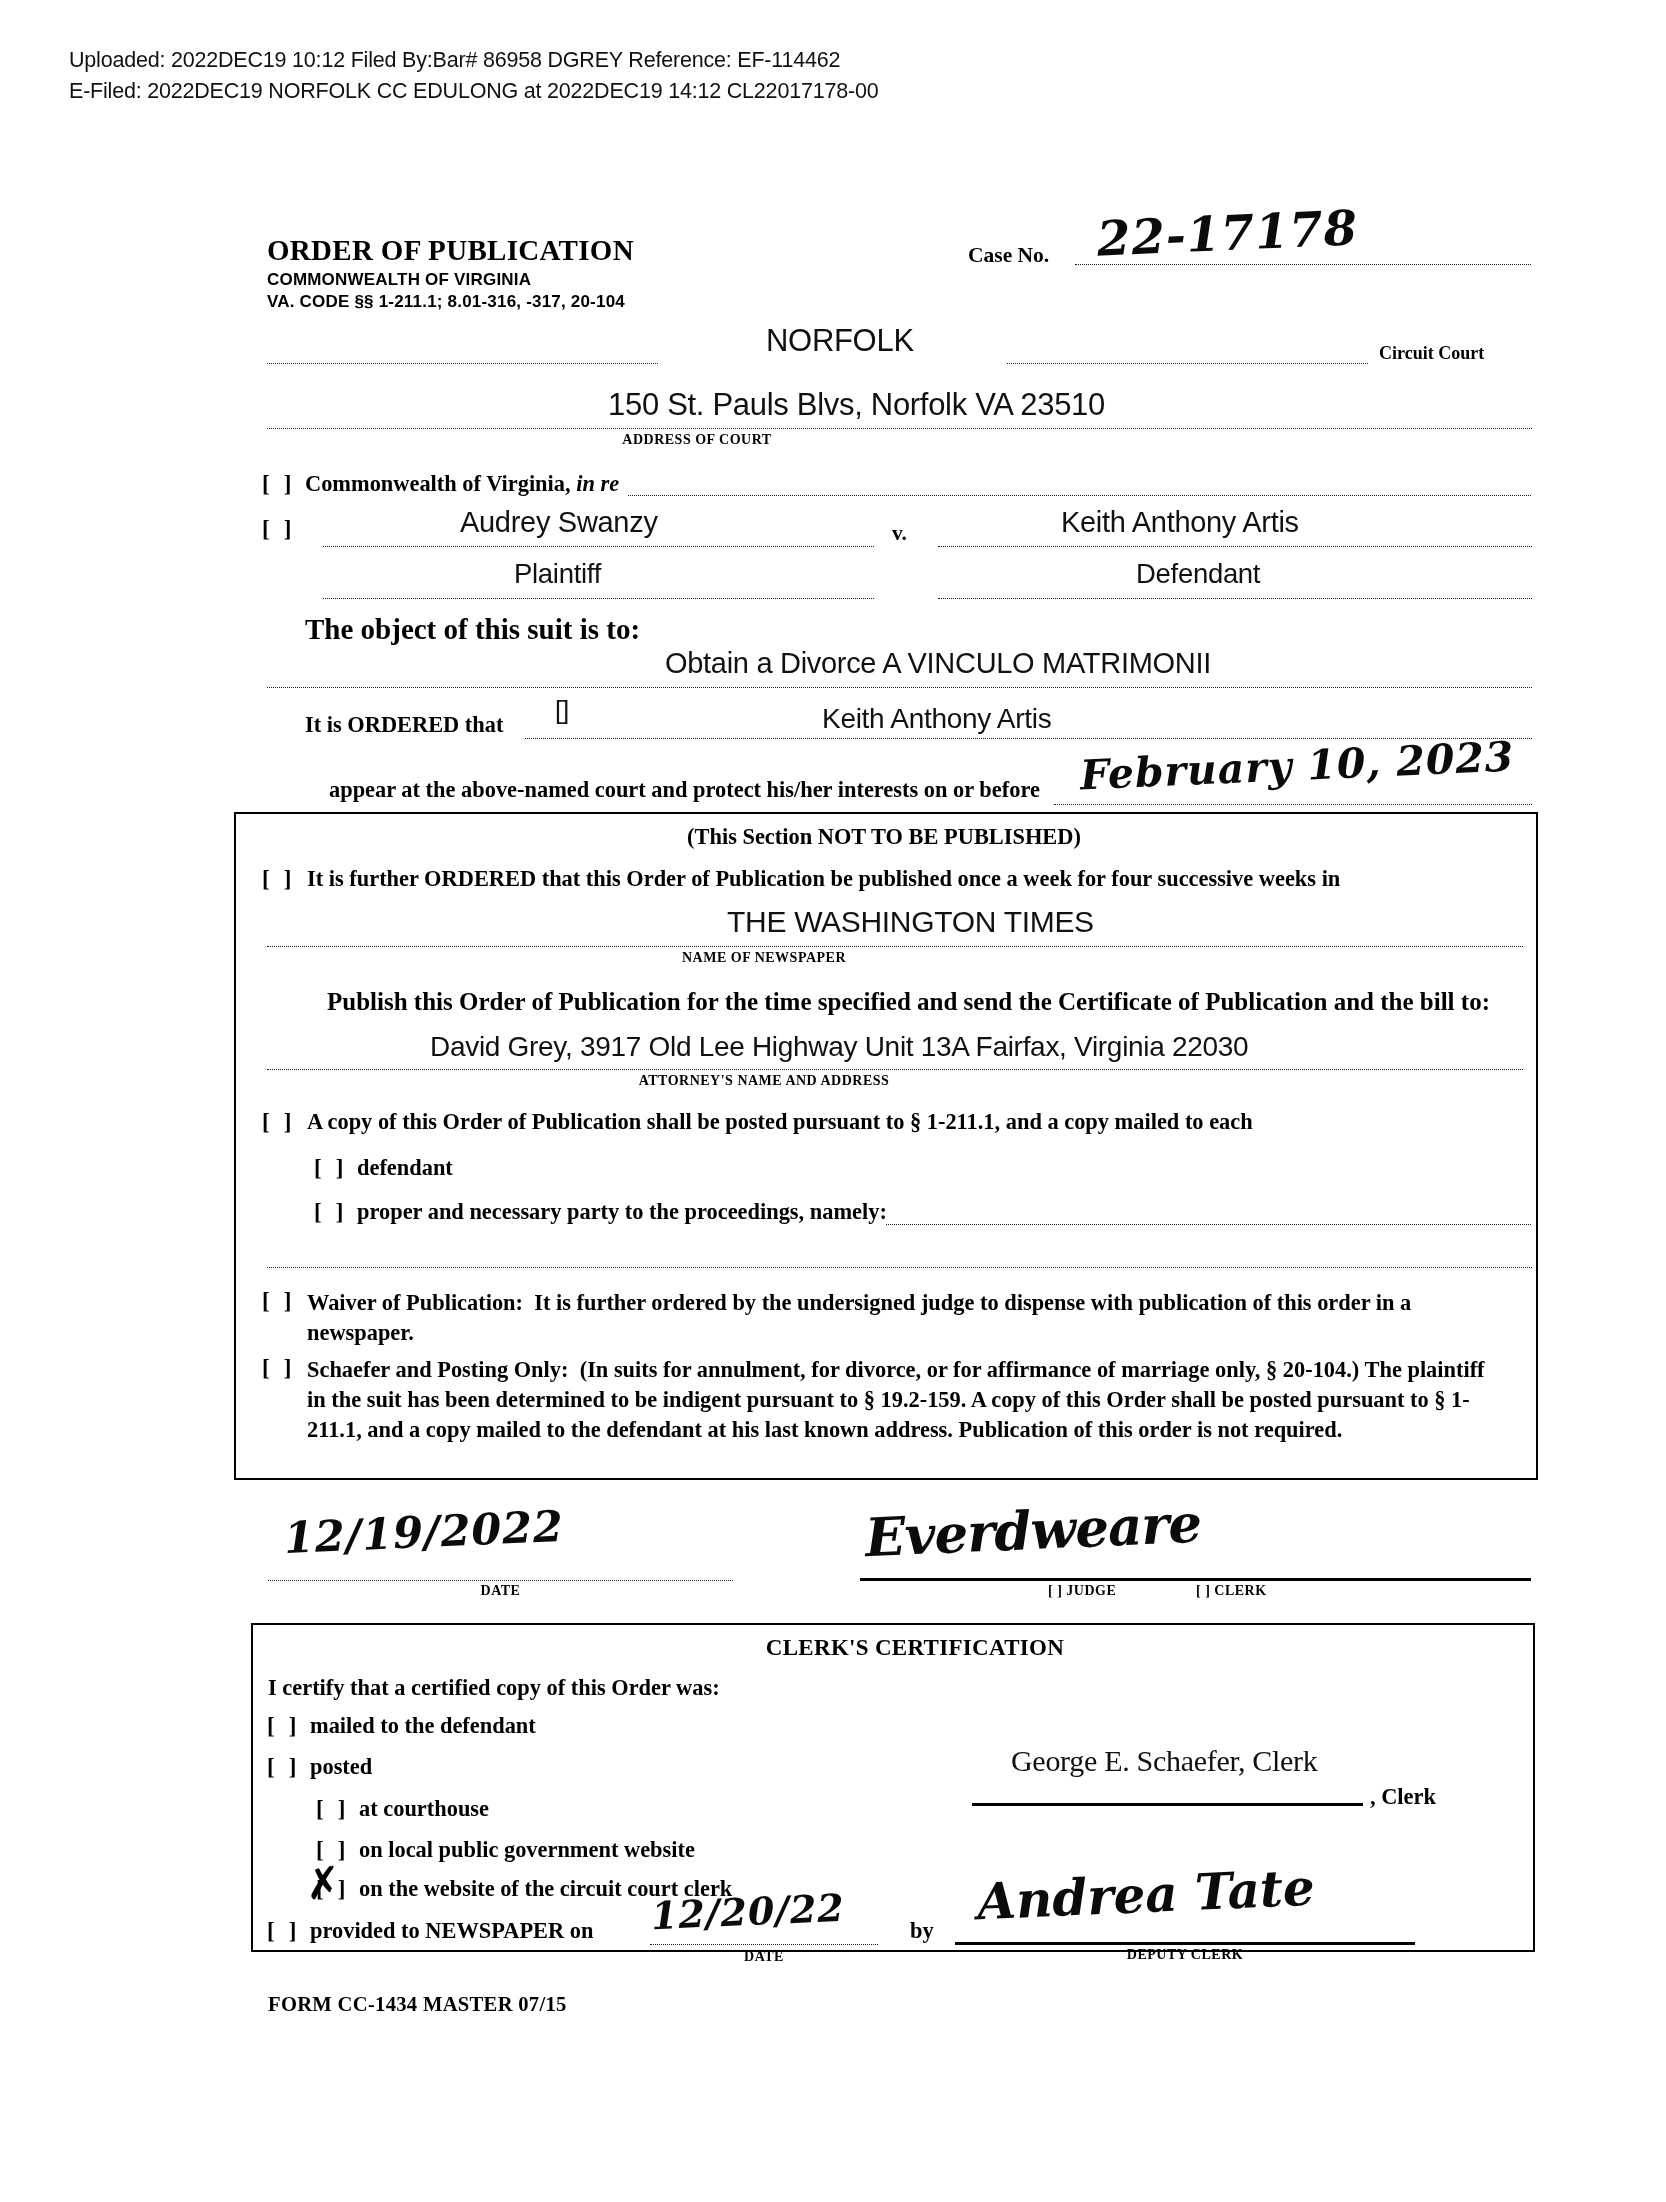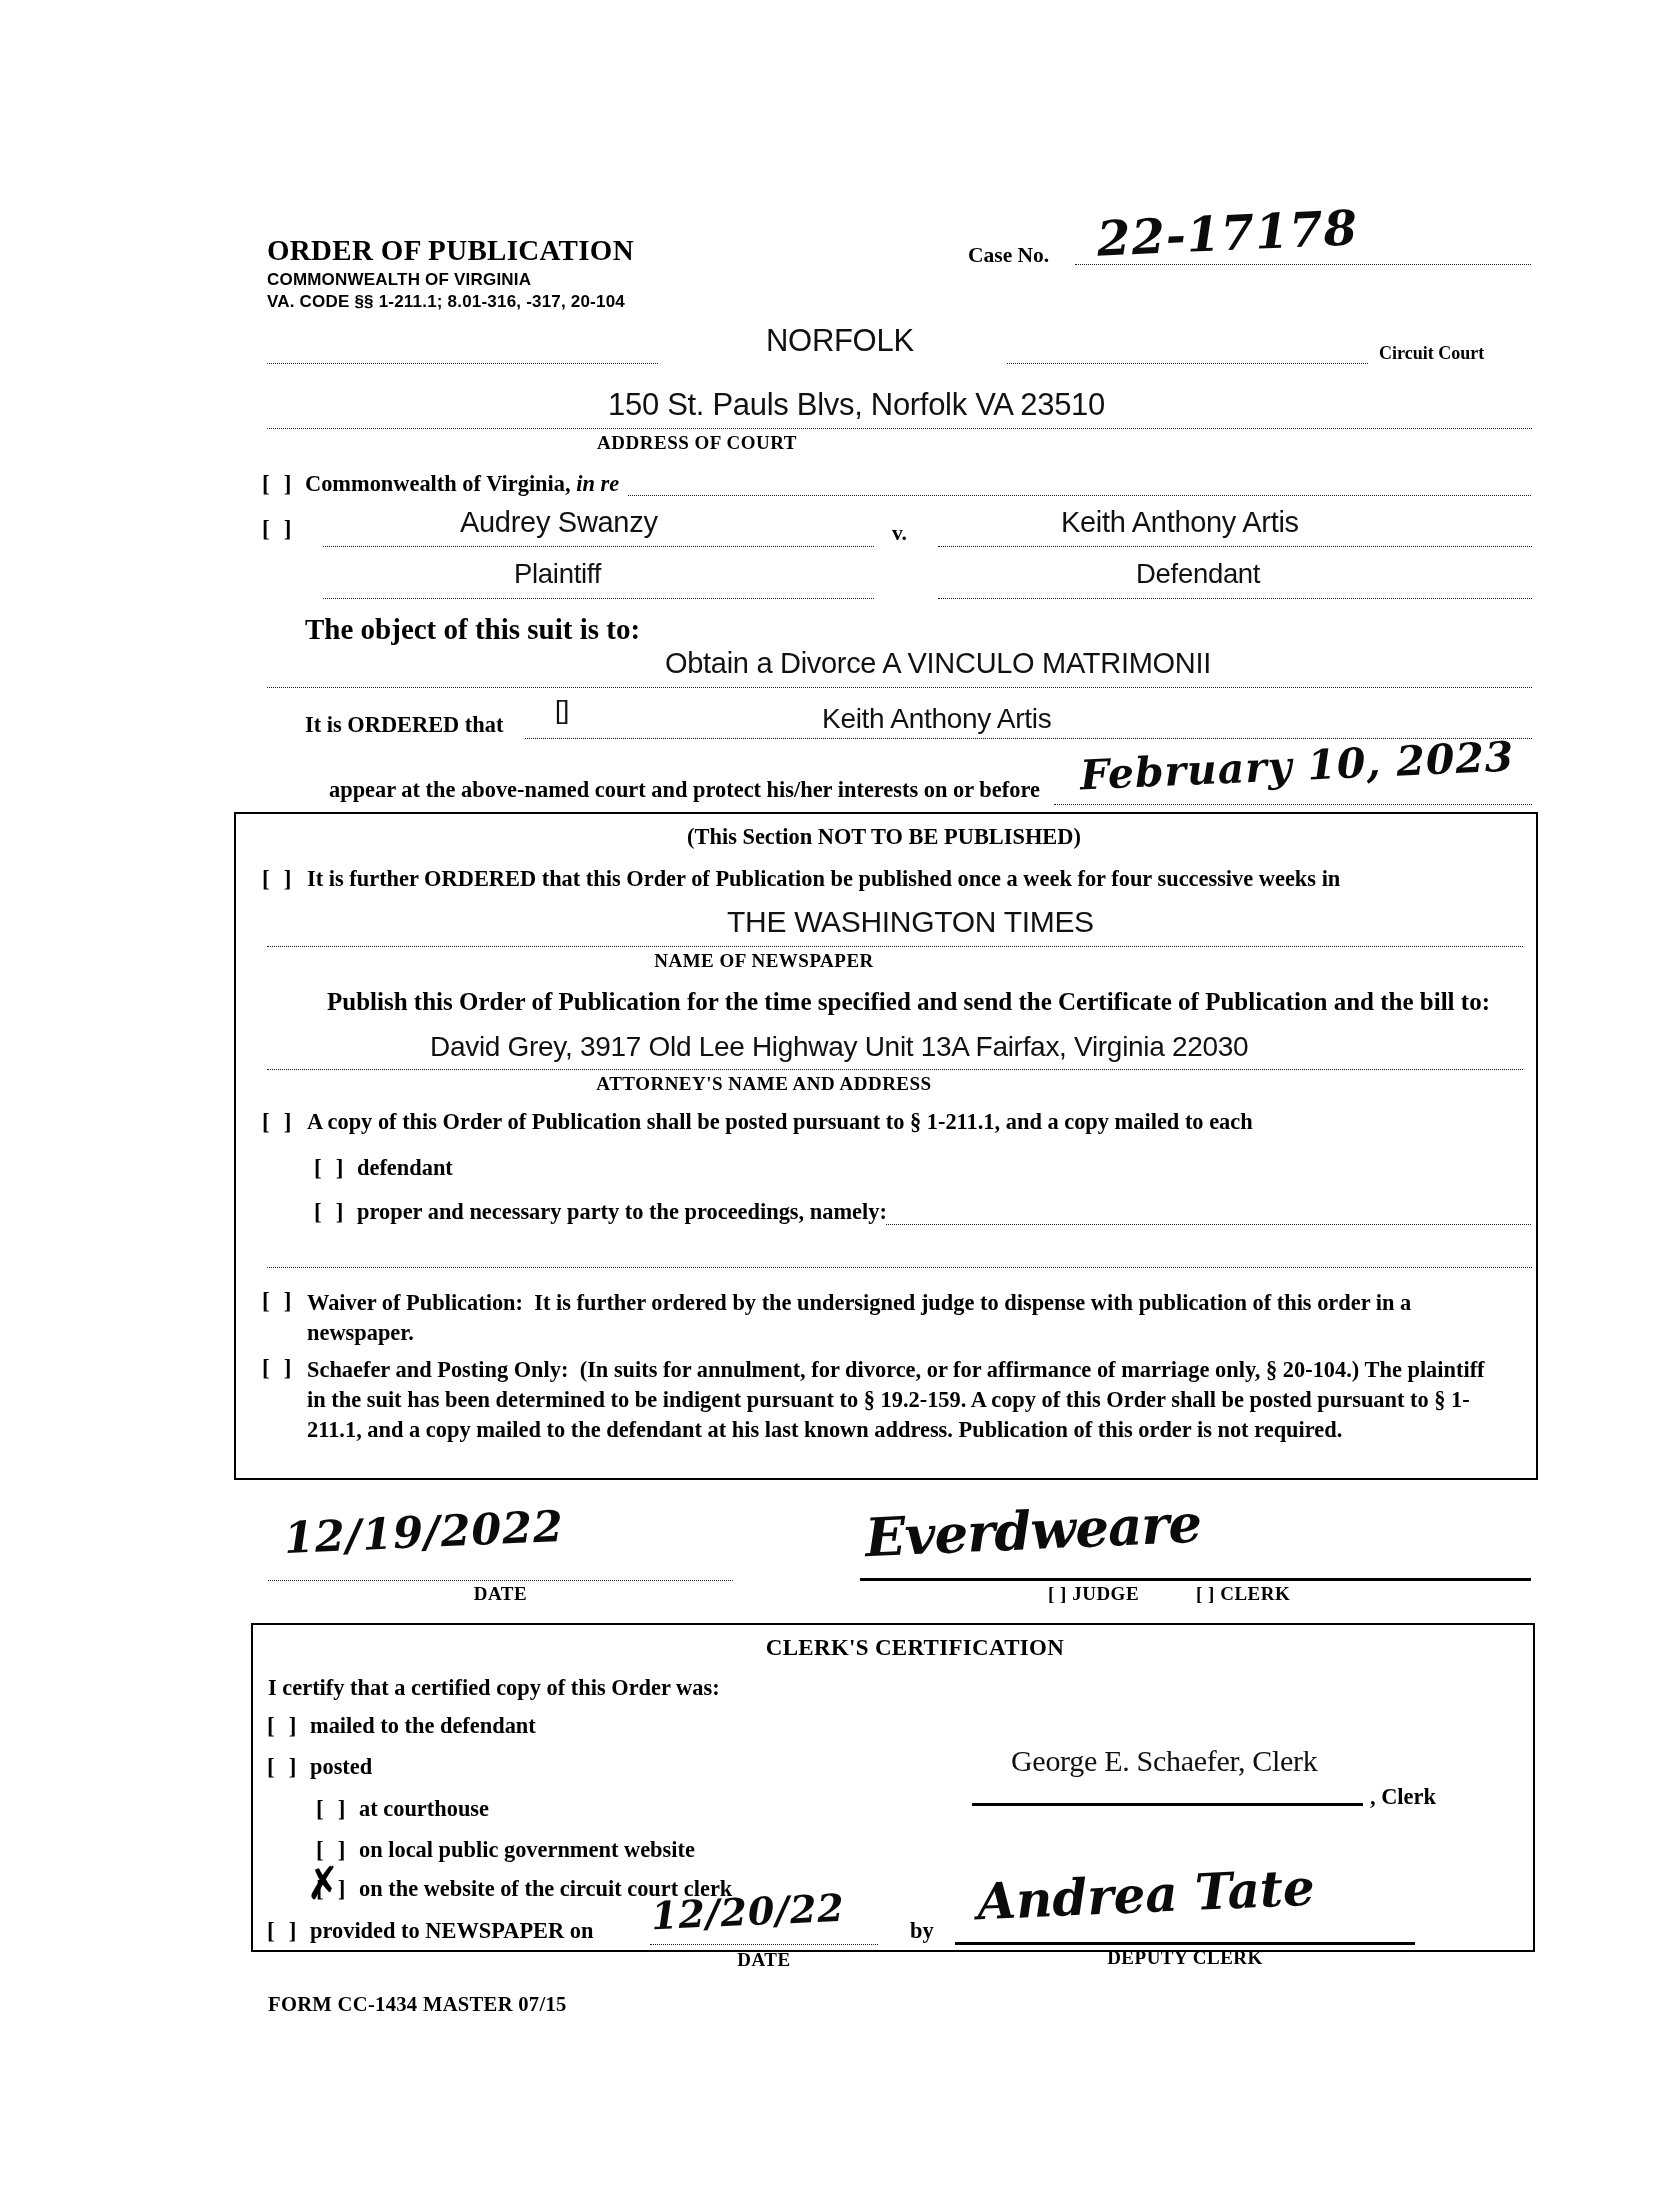--- a/index.html
+++ b/index.html
@@ -18,41 +18,45 @@
   
   .abs{position:absolute;}
   .serif{font-family:"Liberation Serif",serif;}
   .b{font-weight:bold;}
   .i{font-style:italic;}
   .dotline{border-bottom:1.7px dotted #1a1a1a;height:0;}
 
   
   .fill{font-family:"Liberation Sans",sans-serif;font-size:26px;color:#111;
         white-space:nowrap;letter-spacing:-0.3px;}
-  .capsmall{font-family:"Liberation Serif",serif;font-weight:bold;font-size:19px;
+  .capsmall{font-family:"Liberation Serif",serif;font-weight:bold;font-size:14px;
             letter-spacing:0.5px;text-align:center;}
 
   
   .hand{font-family:"DejaVu Serif",serif;font-style:italic;font-weight:bold;
         color:#0b0b0b;letter-spacing:0.9px;transform:rotate(-2.5deg);white-space:nowrap;}
 
   
   .cb{font-family:"Liberation Serif",serif;font-weight:bold;letter-spacing:0.9px;}
 
   
   .frame{position:absolute;border:2.6px solid #000;}
 
   .t-title{font-size:29px;font-weight:bold;letter-spacing:0.3px;}
   .t-sub{font-family:"Liberation Sans",sans-serif;font-weight:bold;font-size:17px;letter-spacing:0.2px;}
 </style>
 </head>
 <body>
 
 <div class="page">
 
+  <div class="efile">
+    <div>Uploaded: 2022DEC19 10:12 Filed By:Bar# 86958 DGREY Reference: EF-114462</div>
+    <div>E-Filed: 2022DEC19 NORFOLK CC EDULONG at 2022DEC19 14:12 CL22017178-00</div>
+  </div>
 
   <div class="abs" style="left:267px;top:234px;">
     <div class="t-title serif">ORDER OF PUBLICATION</div>
     <div class="t-sub" style="margin-top:3.4px;">COMMONWEALTH OF VIRGINIA</div>
     <div class="t-sub" style="margin-top:1.7px;">VA. CODE §§ 1-211.1; 8.01-316, -317, 20-104</div>
   </div>
 
   <div class="abs" style="left:968px;top:243px;font-size:21.5px;font-weight:bold;" class2="">
     <span class="serif b" style="font-size:21.5px;">Case No.</span>
   </div>

